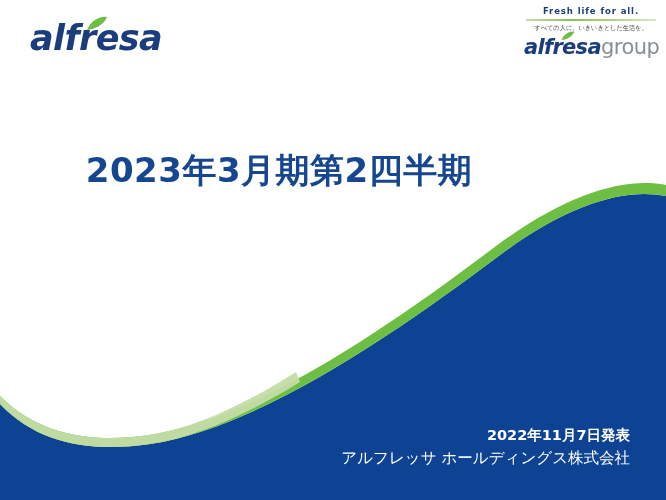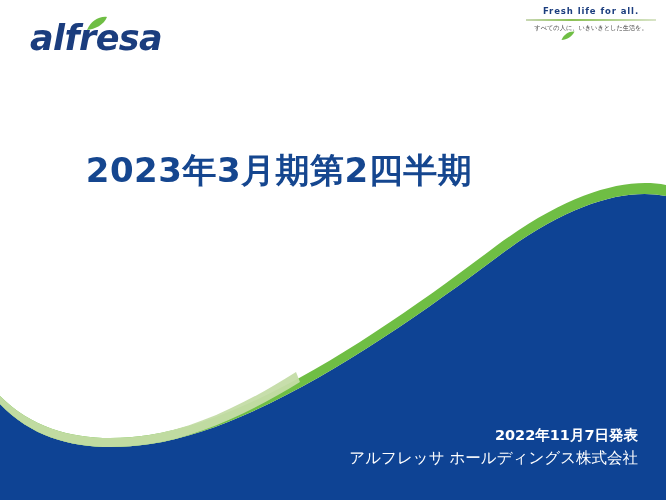--- a/index.html
+++ b/index.html
@@ -140,21 +140,21 @@
     letter-spacing: 0.5px;
     color: #15468F;
     line-height: 44px;
     margin-top: 26px;
     white-space: nowrap;
   }
 
   
   #footer-block {
     position: absolute;
-    right: 28px;
+    right: 36px;
     bottom: 30px;
     z-index: 6;
     text-align: right;
   }
   #footer-block .f-date {
     font-family: "DejaVu Sans", sans-serif;
     font-weight: bold;
     font-size: 14.5px;
     color: #ffffff;
     line-height: 22px;
@@ -203,20 +203,23 @@
     <span class="wordmark">alfresa</span>
     <svg class="leaf" viewBox="0 0 22 16" aria-hidden="true">
       <path d="M21 1 C13 0 5 5 1 14 C9 13 18 9 21 1 Z" fill="#6FBE44"></path>
     </svg>
   </div>
 
   <div id="logo-group">
     <div class="tagline-en">Fresh life for all.</div>
     <div class="rule"></div>
     <div class="tagline-ja">すべての人に、いきいきとした生活を。</div>
+    <div class="groupmark">
+      <span class="gm-alfresa">alfresa</span><span class="gm-group">group</span>
+    </div>
     <svg class="gm-leaf" viewBox="0 0 14 10" aria-hidden="true">
       <path d="M13.5 0.5 C8 0 3 3 0.5 9 C6 8.5 11.5 5.5 13.5 0.5 Z" fill="#6FBE44"></path>
     </svg>
   </div>
 
   <div id="title-block">
     <div class="line1">2023年3月期第2四半期</div>
   </div>
 
   <div id="footer-block">

